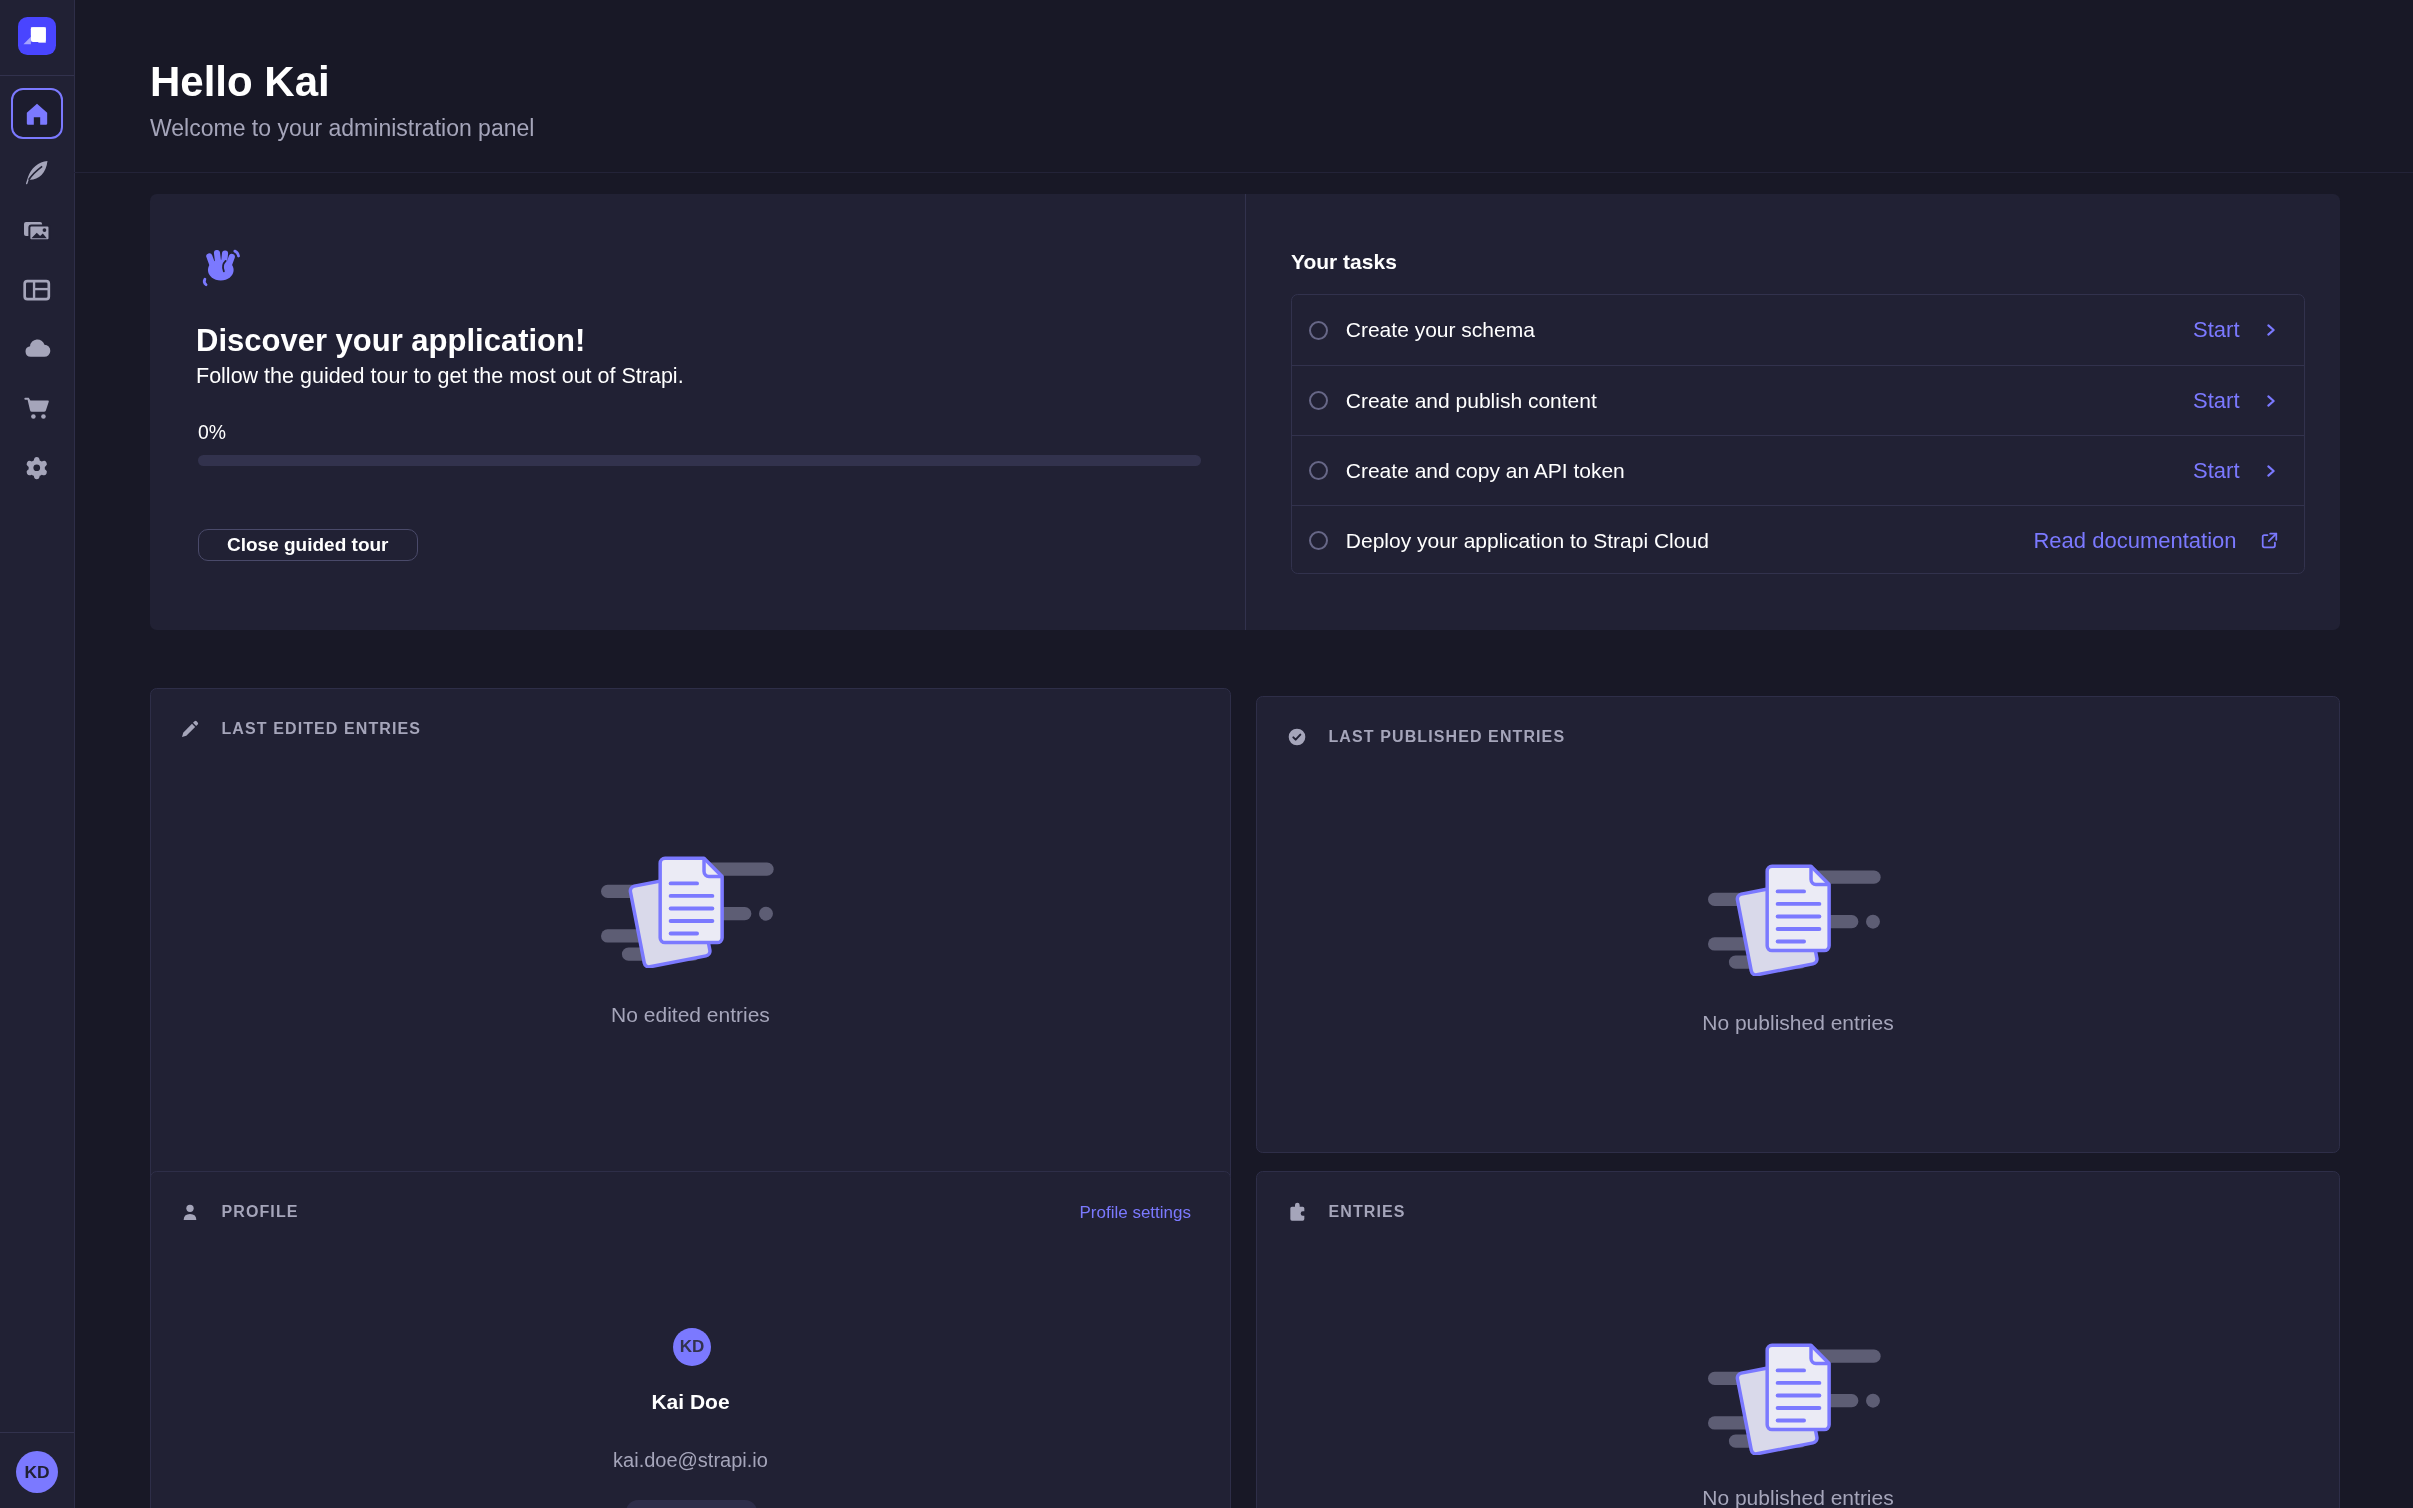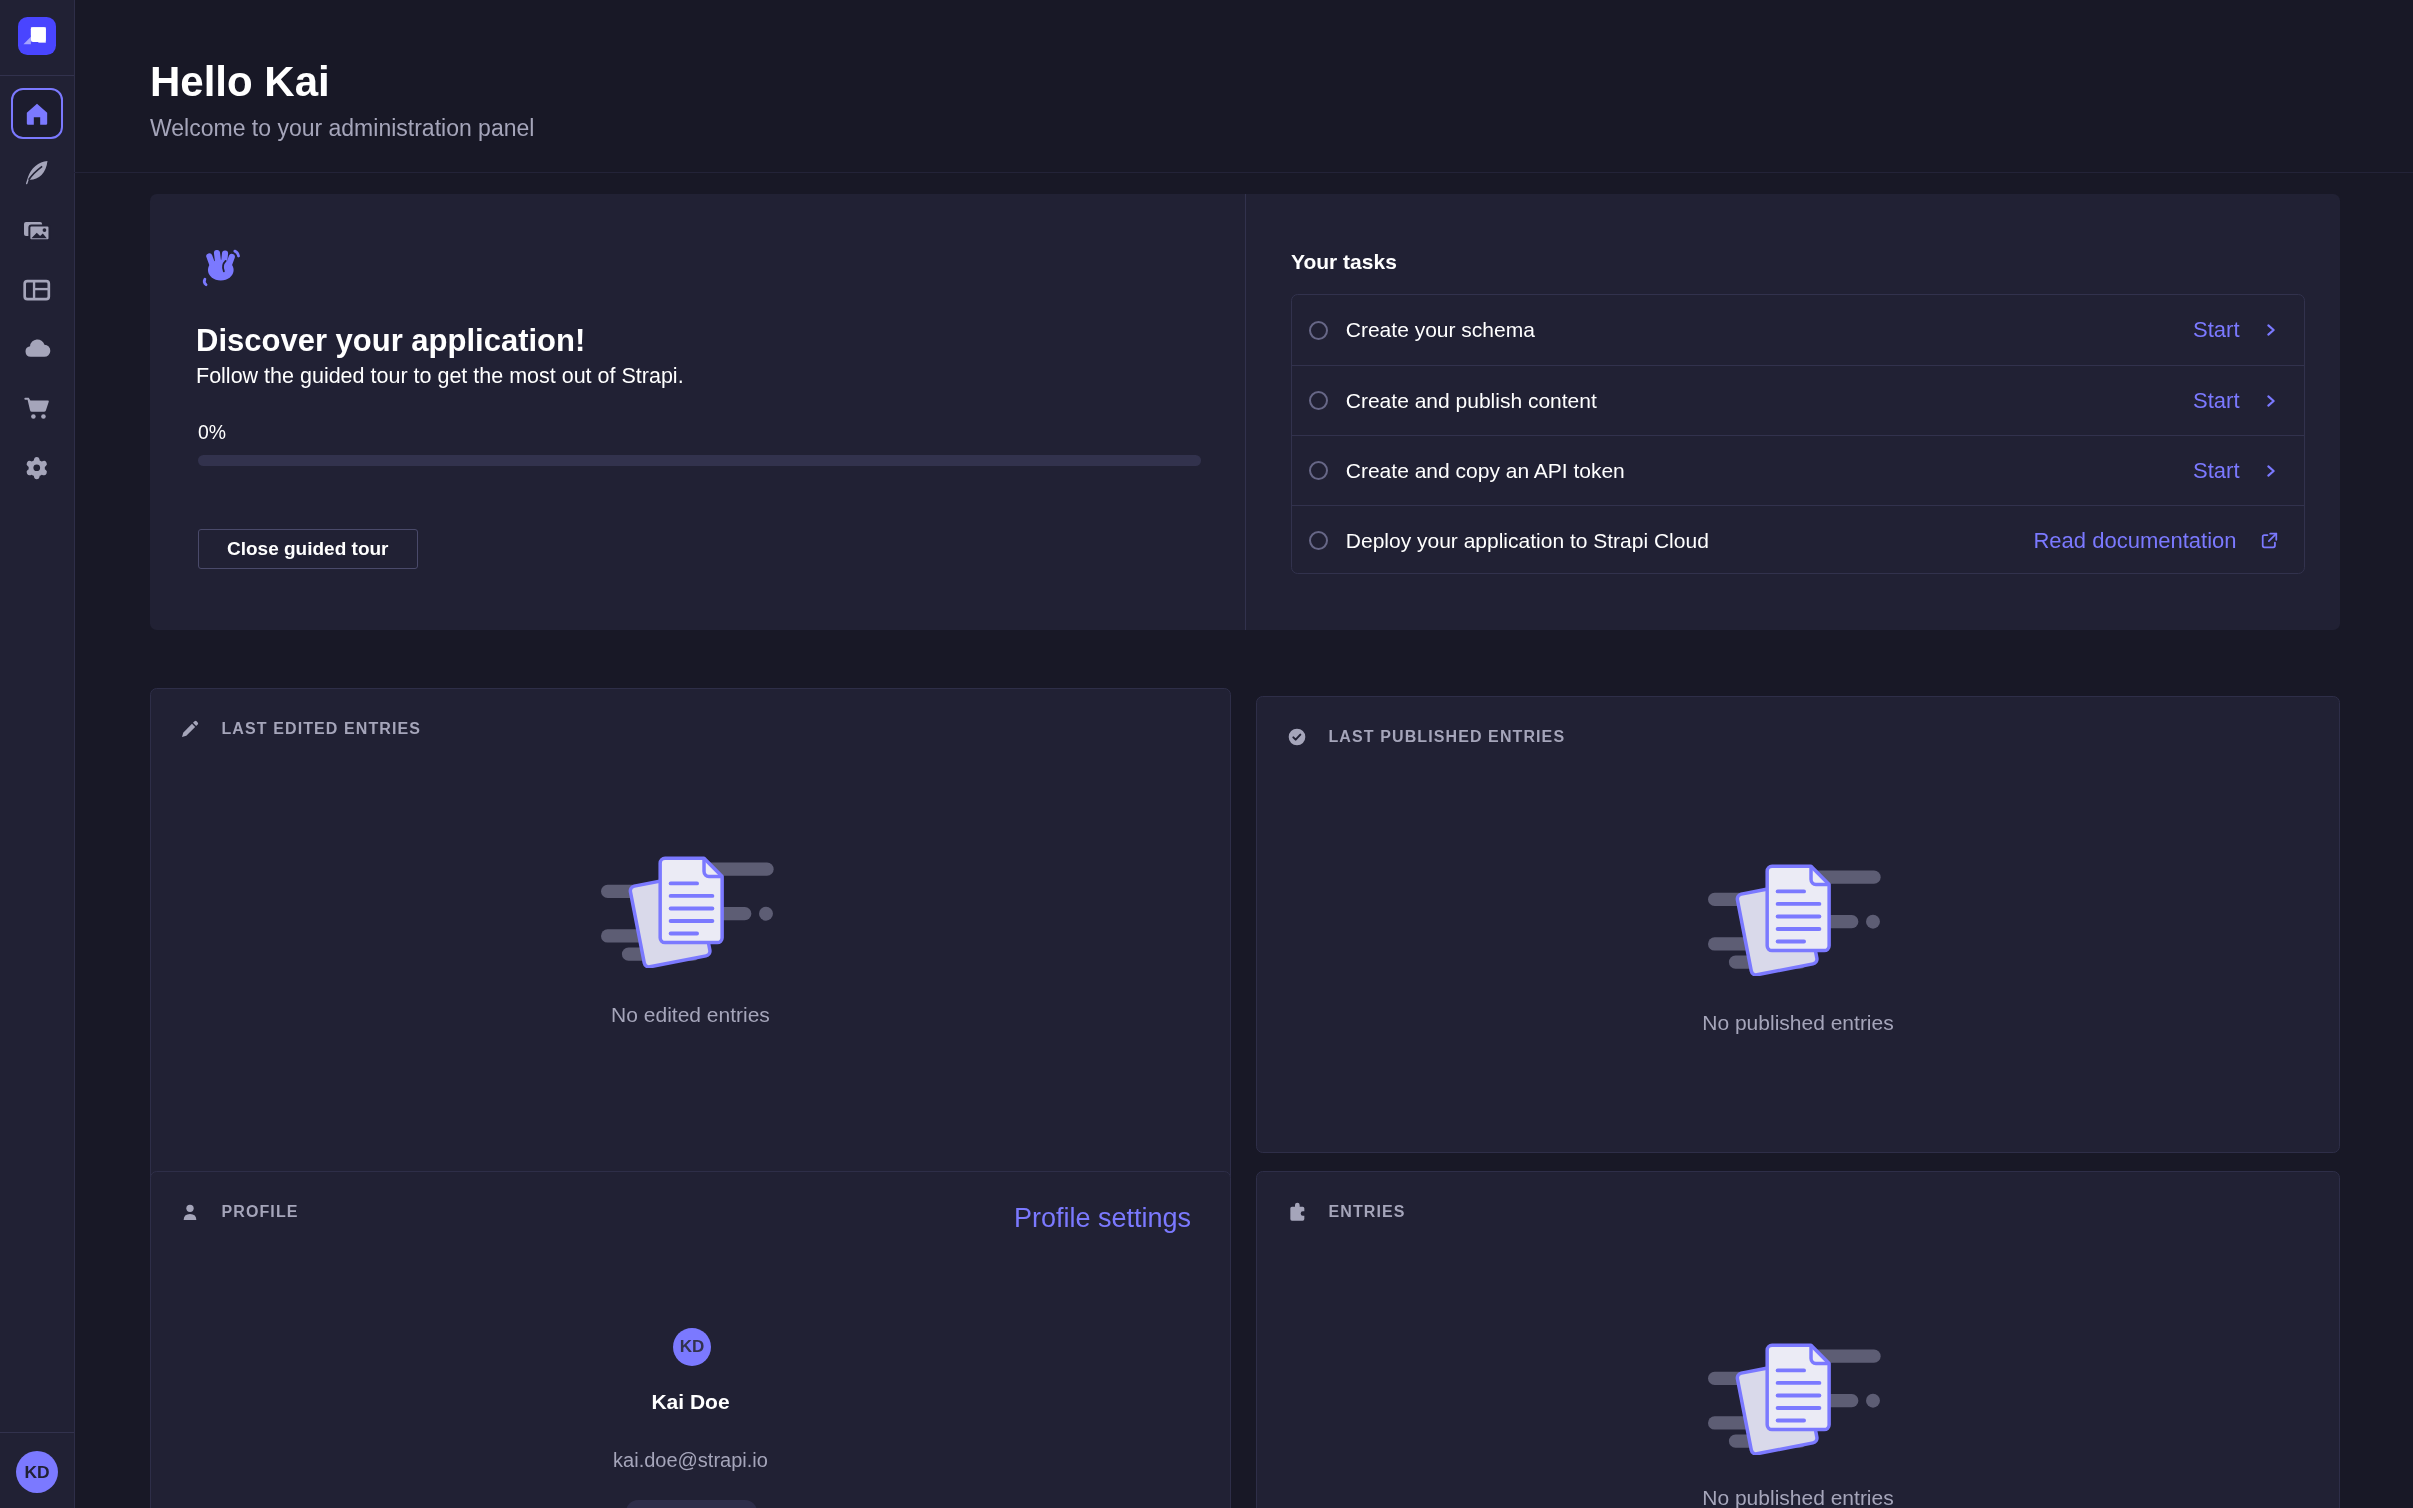--- a/index.html
+++ b/index.html
@@ -21,35 +21,35 @@
   .card{position:absolute;background:#212134;border-radius:6.7px;}
   .bordered{border:0.7px solid #2e2e48;box-sizing:border-box;}
   
   #topcard{left:150px;top:194px;width:2190px;height:436px;}
   .vdivider{position:absolute;left:1095px;top:0;width:1.3px;height:436px;background:#32324d;}
   .gt-title{position:absolute;left:46px;top:129px;font-size:31px;font-weight:bold;color:#ffffff;}
   .gt-sub{position:absolute;left:46px;top:170px;font-size:21.5px;color:#ffffff;}
   .gt-pct{position:absolute;left:48px;top:227px;font-size:19.4px;color:#ffffff;}
   .gt-track{position:absolute;left:48px;top:261px;width:1003px;height:10.7px;border-radius:5.4px;background:#32324d;overflow:hidden;}
   .gt-fill{height:100%;background:#7b79ff;border-radius:5.4px;}
-  .gt-btn{position:absolute;left:48px;top:335px;height:40px;padding:0 28px;background:transparent;border:1.3px solid #4a4a6a;border-radius:3px;color:#ffffff;font-size:19px;font-weight:bold;font-family:"Liberation Sans",sans-serif;cursor:pointer;display:flex;align-items:center;}
+  .gt-btn{position:absolute;left:48px;top:335px;height:32px;padding:0 28px;background:transparent;border:1.3px solid #4a4a6a;border-radius:10px;color:#ffffff;font-size:19px;font-weight:bold;font-family:"Liberation Sans",sans-serif;cursor:pointer;display:flex;align-items:center;}
   
   .tasks-title{position:absolute;left:1141px;top:56px;font-size:21px;font-weight:bold;color:#ffffff;}
   .tasks-box{position:absolute;left:1141px;top:100px;width:1014px;height:280px;border:0.7px solid #32324d;border-radius:6.7px;box-sizing:border-box;overflow:hidden;}
   .task-row{height:70px;display:flex;align-items:center;padding:0 25.5px 0 17.4px;box-sizing:border-box;cursor:default;}
   .task-row + .task-row{border-top:0.7px solid #32324d;}
   .task-circle{width:19px;height:19px;border-radius:50%;border:2px solid #676787;box-sizing:border-box;flex:none;}
   .task-label{margin-left:17.4px;font-size:21px;color:#ffffff;flex:1;}
   .task-action{display:flex;align-items:center;gap:23px;color:#7b79ff;font-size:22px;cursor:pointer;text-align:center;}
   
   .card-header{position:absolute;left:29px;top:29.5px;display:flex;align-items:center;gap:21.5px;}
   .card-header-label{font-size:16px;font-weight:bold;letter-spacing:1.1px;color:#a5a5ba;}
   .empty-text{position:absolute;left:0;width:100%;text-align:center;font-size:21px;color:#a5a5ba;}
   .illus{position:absolute;width:181px;}
-  .profile-link{position:absolute;right:39px;top:31px;font-size:27px;color:#7b79ff;cursor:pointer;margin-left:32px;}
+  .profile-link{position:absolute;right:39px;top:31px;font-size:17px;color:#7b79ff;cursor:pointer;margin-left:32px;}
   .p-avatar{position:absolute;left:522px;top:156px;width:38px;height:38px;border-radius:50%;background:#7b79ff;color:#32324d;font-size:17px;font-weight:bold;display:flex;align-items:center;justify-content:center;}
   .p-name{position:absolute;left:0;width:100%;top:218px;text-align:center;font-size:21px;font-weight:bold;color:#ffffff;}
   .p-email{position:absolute;left:0;width:100%;top:277px;text-align:center;font-size:20px;color:#a5a5ba;}
   .p-badge{position:absolute;left:475px;top:328px;width:131px;height:29.5px;border-radius:12px;background:#2d2d49;}
 </style>
 </head>
 <body>
 
 <div id="root">
 

